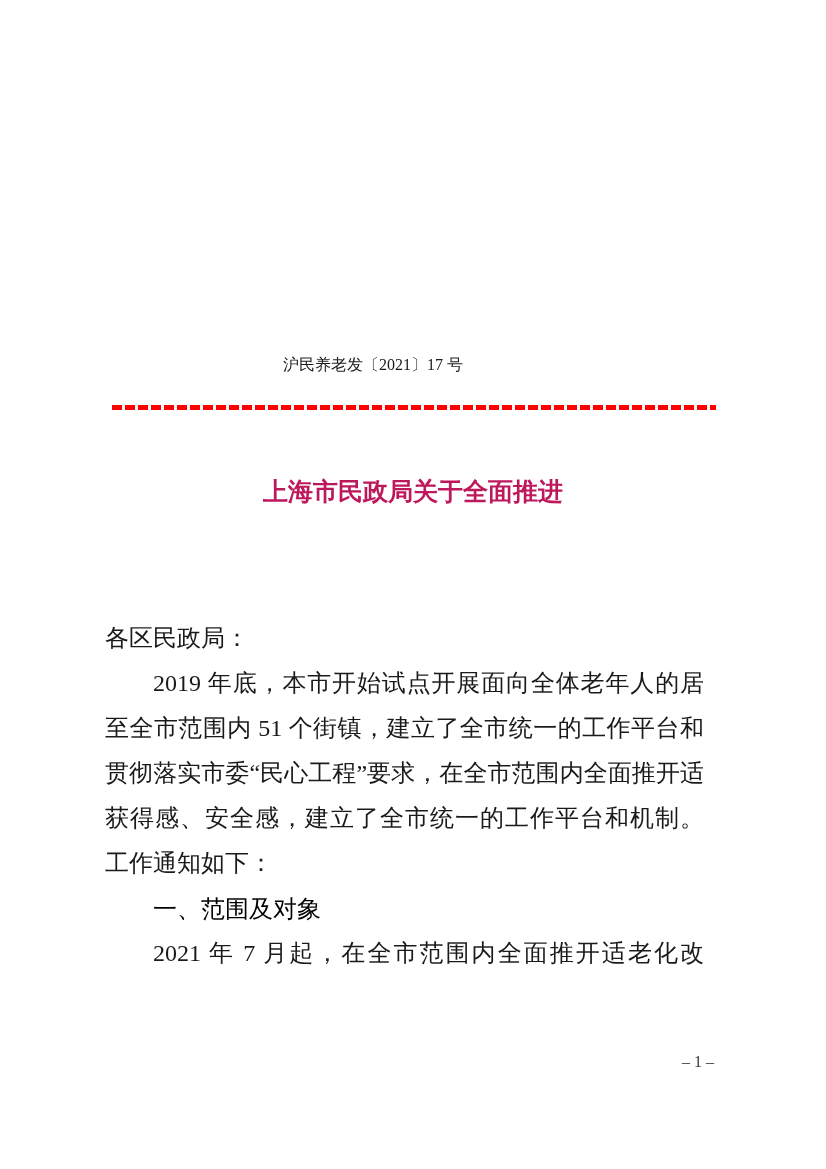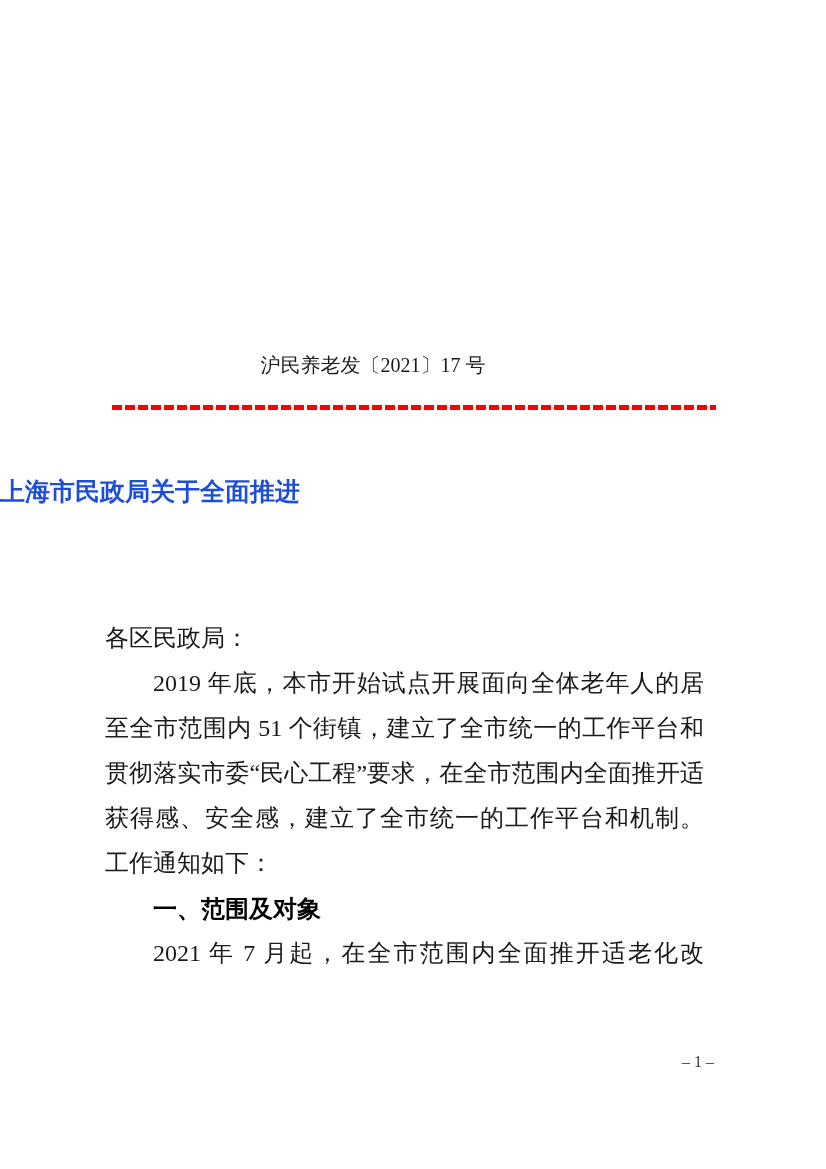--- a/index.html
+++ b/index.html
@@ -29,62 +29,62 @@
     color: var(--accent, #ff0000);
     white-space: pre;
   }
   
   .docnum {
     position: absolute;
     top: 350px;
     left: 0;
     width: 746px;
     text-align: center;
-    font-size: 20px;
+    font-size: 16px;
     line-height: 30px;
     color: #1a1a1a;
   }
   
   .redline {
     position: absolute;
     top: 405px;
     left: 112px;
     width: 604px;
     height: 5px;
     background-image:
       repeating-linear-gradient(90deg, var(--accent, #ff0000) 0 10px, rgba(255,255,255,0.92) 10px 13px),
       linear-gradient(180deg, transparent 36%, var(--accent, #ff0000) 36% 64%, transparent 64%);
   }
   
   .title-block {
     position: absolute;
     top: 464px;
     left: 0;
     width: 826px;
-    text-align: left;
+    text-align: center;
     font-weight: bold;
     font-size: 25px;
     line-height: 55px;
-    color: #1d4ed8;
+    color: #be185d;
   }
   
   .body-block {
     position: absolute;
     top: 616px;
     left: 105px;
     width: 599px;
     font-size: 24px;
     line-height: 45px;
     color: #1a1a1a;
   }
   .bline { height: 45px; overflow: hidden; }
   .jl { text-align: justify; text-align-last: justify; }
   .ind { text-indent: 2em; }
   .sec {
-    font-weight: bold;
+    font-weight: normal;
     color: #000;
     font-family: "Liberation Sans", sans-serif;
   }
   
   .pagenum {
     position: absolute;
     top: 1050px;
     left: 648px;
     width: 100px;
     text-align: center;

